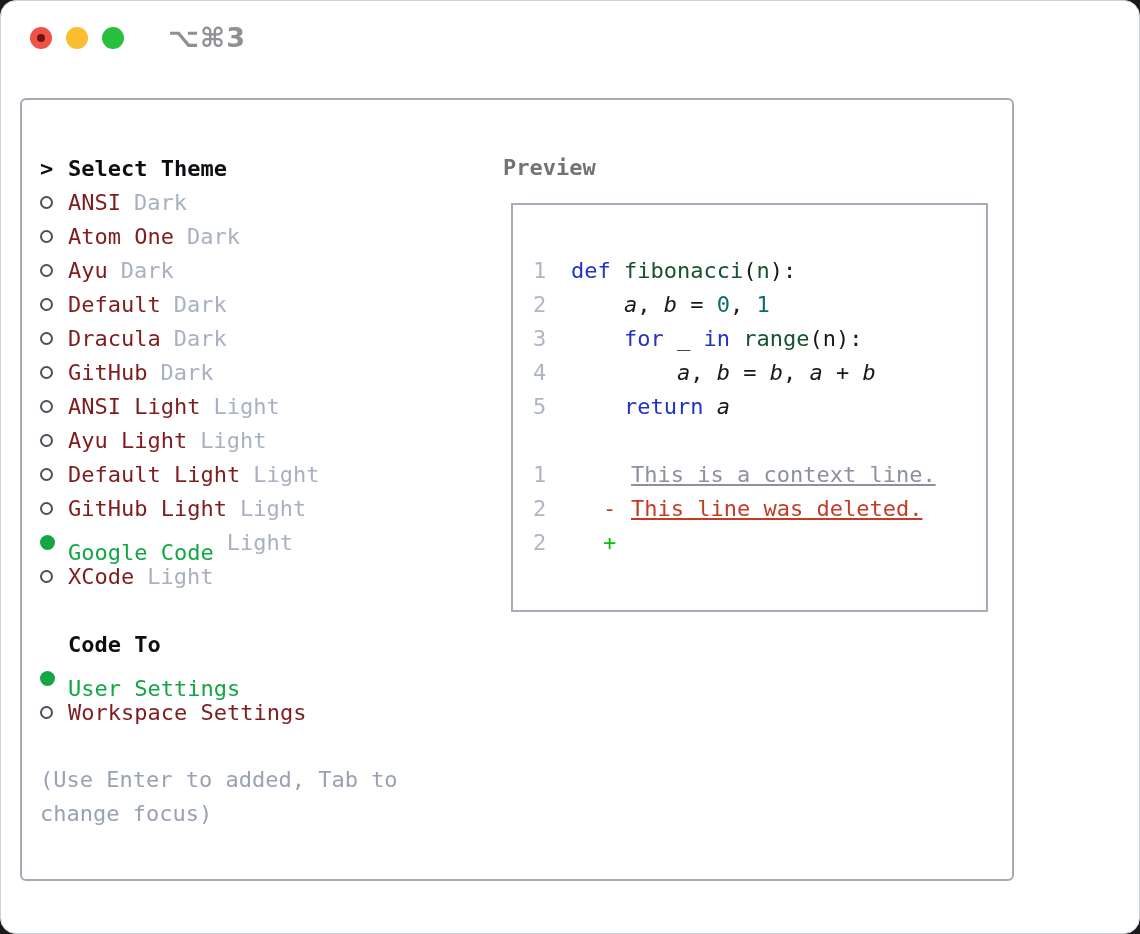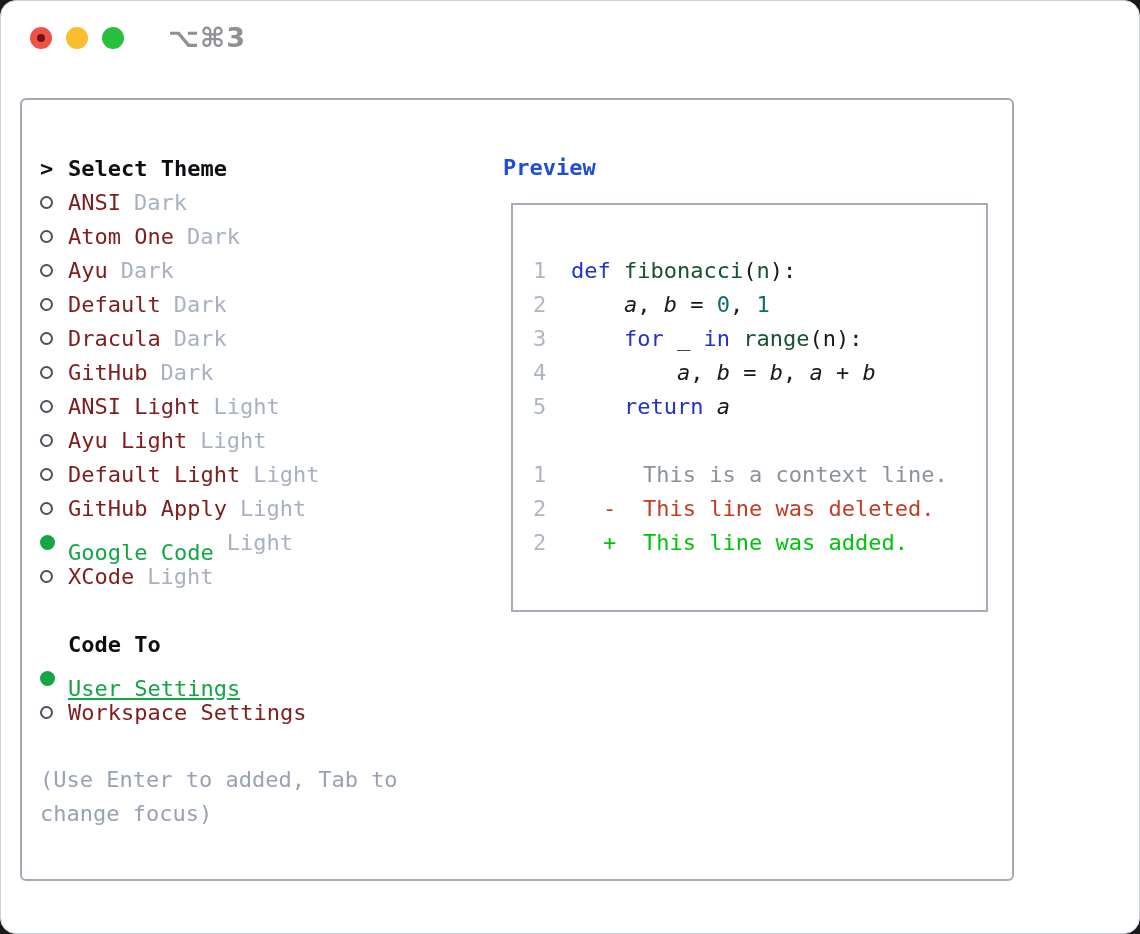--- a/index.html
+++ b/index.html
@@ -38,39 +38,39 @@
     width:13px; height:13px; border-radius:50%;
     border:2px solid #4b515a; background:transparent; display:inline-block;
   }
   .bullet.filled { width:15px; height:15px; border:none; background:#12a645; }
   .hdr { font-weight:bold; color:#0b0d10; }
   .t-name { color:#7f1d1d; }
   .row.selected .t-name { color:#12a645;margin-top:20px; }
   .t-variant { color:#a8b1c0; margin-left:13px; }
   .theme-list { position:absolute; left:18px; top:51px; }
   .apply-block { position:absolute; left:18px; top:527px; }
-  .row.selected .t-label { color:#12a645;text-decoration:underline; }
+  .row.selected .t-label { color:#12a645; }
   .hint {
     position:absolute; left:18px; top:663px; width:424px;
     color:#98a2b3; line-height:34px;
   }
   
   .preview-title { position:absolute; left:481px; top:51px; height:34px;
-    line-height:34px; font-weight:bold; color:#1d4ed8; }
+    line-height:34px; font-weight:bold; color:#737373; }
   .preview-box {
     position:absolute; left:489px; top:103px; width:477px; height:409px;
     border:2px solid #a6adb8; background:#fff;
   }
   .code-lines { position:absolute; left:0; top:49px; right:0; }
   .diff-lines { position:absolute; left:0; top:253px; right:0; }
   .cline { position:relative; height:34px; line-height:34px; white-space:pre; }
   .ln { position:absolute; left:20px; color:#aeb6c3; }
   .codetxt { position:absolute; left:58px; color:#17181c; }
   .dmark { position:absolute; left:90px; }
-  .dtext { position:absolute; left:130px; }
+  .dtext { position:absolute; left:118px;text-decoration:underline; }
   .kind-context .dtext { color:#8b929d; }
   .kind-deleted .dmark, .kind-deleted .dtext { color:#c43b24; }
   .kind-added   .dmark, .kind-added   .dtext { color:#00c30a; }
   .tok-kw  { color:#2233c4; }
   .tok-fn  { color:#14532d; }
   .tok-num { color:#0c6f6f; }
   .tok-var { color:#17181c; font-style:italic; }
 </style>
 </head>
 <body>
@@ -98,21 +98,21 @@
 
     <div class="row"><span class="marker"><span class="bullet"></span></span><span class="t-name">ANSI</span><span class="t-variant">Dark</span></div>
         <div class="row"><span class="marker"><span class="bullet"></span></span><span class="t-name">Atom One</span><span class="t-variant">Dark</span></div>
         <div class="row"><span class="marker"><span class="bullet"></span></span><span class="t-name">Ayu</span><span class="t-variant">Dark</span></div>
         <div class="row"><span class="marker"><span class="bullet"></span></span><span class="t-name">Default</span><span class="t-variant">Dark</span></div>
         <div class="row"><span class="marker"><span class="bullet"></span></span><span class="t-name">Dracula</span><span class="t-variant">Dark</span></div>
         <div class="row"><span class="marker"><span class="bullet"></span></span><span class="t-name">GitHub</span><span class="t-variant">Dark</span></div>
         <div class="row"><span class="marker"><span class="bullet"></span></span><span class="t-name">ANSI Light</span><span class="t-variant">Light</span></div>
         <div class="row"><span class="marker"><span class="bullet"></span></span><span class="t-name">Ayu Light</span><span class="t-variant">Light</span></div>
         <div class="row"><span class="marker"><span class="bullet"></span></span><span class="t-name">Default Light</span><span class="t-variant">Light</span></div>
-        <div class="row"><span class="marker"><span class="bullet"></span></span><span class="t-name">GitHub Apply</span><span class="t-variant">Light</span></div>
+        <div class="row"><span class="marker"><span class="bullet"></span></span><span class="t-name">GitHub Light</span><span class="t-variant">Light</span></div>
         <div class="row selected"><span class="marker"><span class="bullet filled"></span></span><span class="t-name">Google Code</span><span class="t-variant">Light</span></div>
         <div class="row"><span class="marker"><span class="bullet"></span></span><span class="t-name">XCode</span><span class="t-variant">Light</span></div>
       </div>
 
     <div class="apply-block">
       <div class="row">
         <span class="marker"></span>
         <span class="hdr">Code To</span>
       </div>
 
@@ -128,18 +128,18 @@
       <div class="code-lines">
           <div class="cline"><span class="ln">1</span><span class="codetxt"><span class="tok-kw">def</span><span> </span><span class="tok-fn">fibonacci</span><span>(</span><span class="tok-fn">n</span><span>):</span></span></div>
           <div class="cline"><span class="ln">2</span><span class="codetxt"><span>    </span><span class="tok-var">a</span><span>, </span><span class="tok-var">b</span><span> = </span><span class="tok-num">0</span><span>, </span><span class="tok-num">1</span></span></div>
           <div class="cline"><span class="ln">3</span><span class="codetxt"><span>    </span><span class="tok-kw">for</span><span> _ </span><span class="tok-kw">in</span><span> </span><span class="tok-fn">range</span><span>(n):</span></span></div>
           <div class="cline"><span class="ln">4</span><span class="codetxt"><span>        </span><span class="tok-var">a</span><span>, </span><span class="tok-var">b</span><span> = </span><span class="tok-var">b</span><span>, </span><span class="tok-var">a</span><span> + </span><span class="tok-var">b</span></span></div>
           <div class="cline"><span class="ln">5</span><span class="codetxt"><span>    </span><span class="tok-kw">return</span><span> </span><span class="tok-var">a</span></span></div>
         </div>
       <div class="diff-lines">
           <div class="cline kind-context"><span class="ln">1</span><span class="dmark"></span><span class="dtext">This is a context line.</span></div>
           <div class="cline kind-deleted"><span class="ln">2</span><span class="dmark">-</span><span class="dtext">This line was deleted.</span></div>
-          <div class="cline kind-added"><span class="ln">2</span><span class="dmark">+</span><span class="dtext">This line was added.</span></div>
+          <div class="cline kind-added"><span class="ln">2</span><span class="dmark">+</span></div>
         </div>
     </div>
 
   </div>
 </div>
 
 </body></html>

